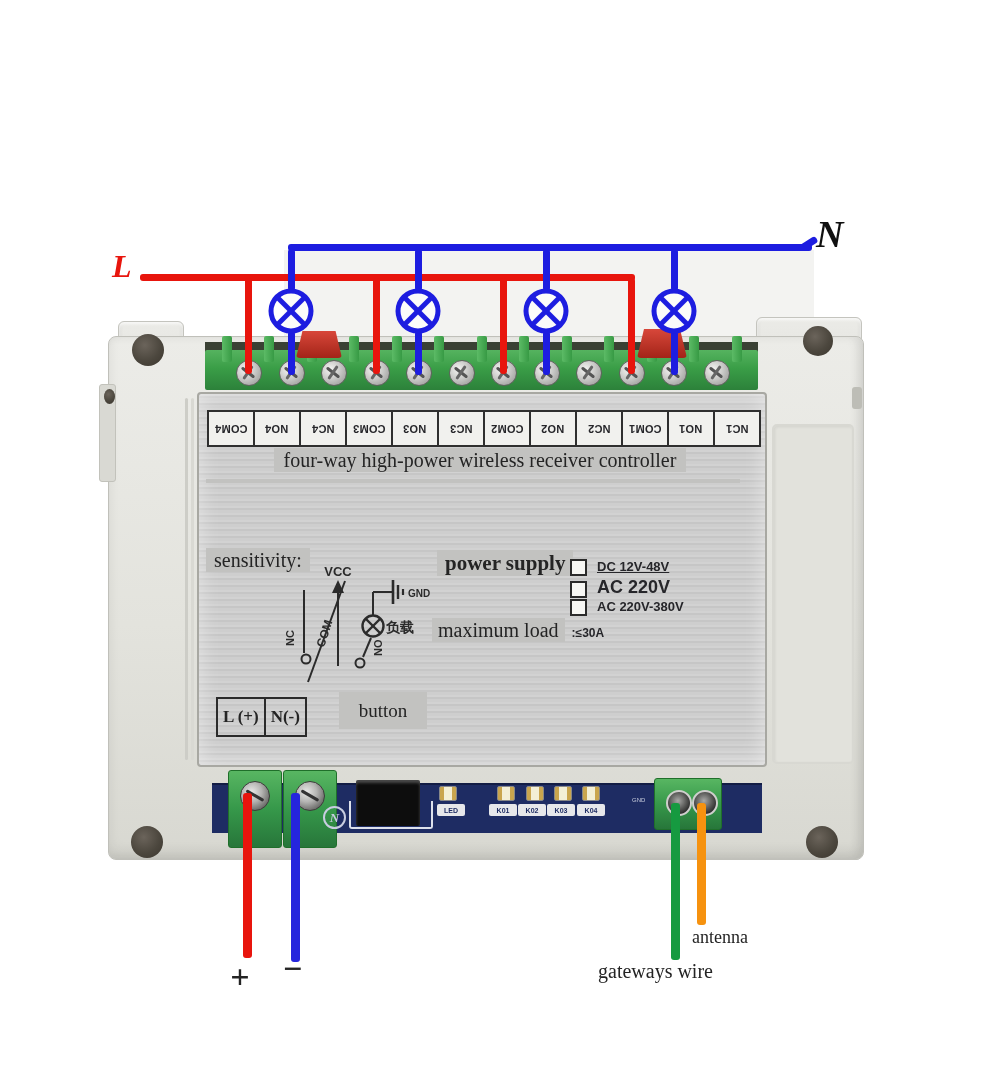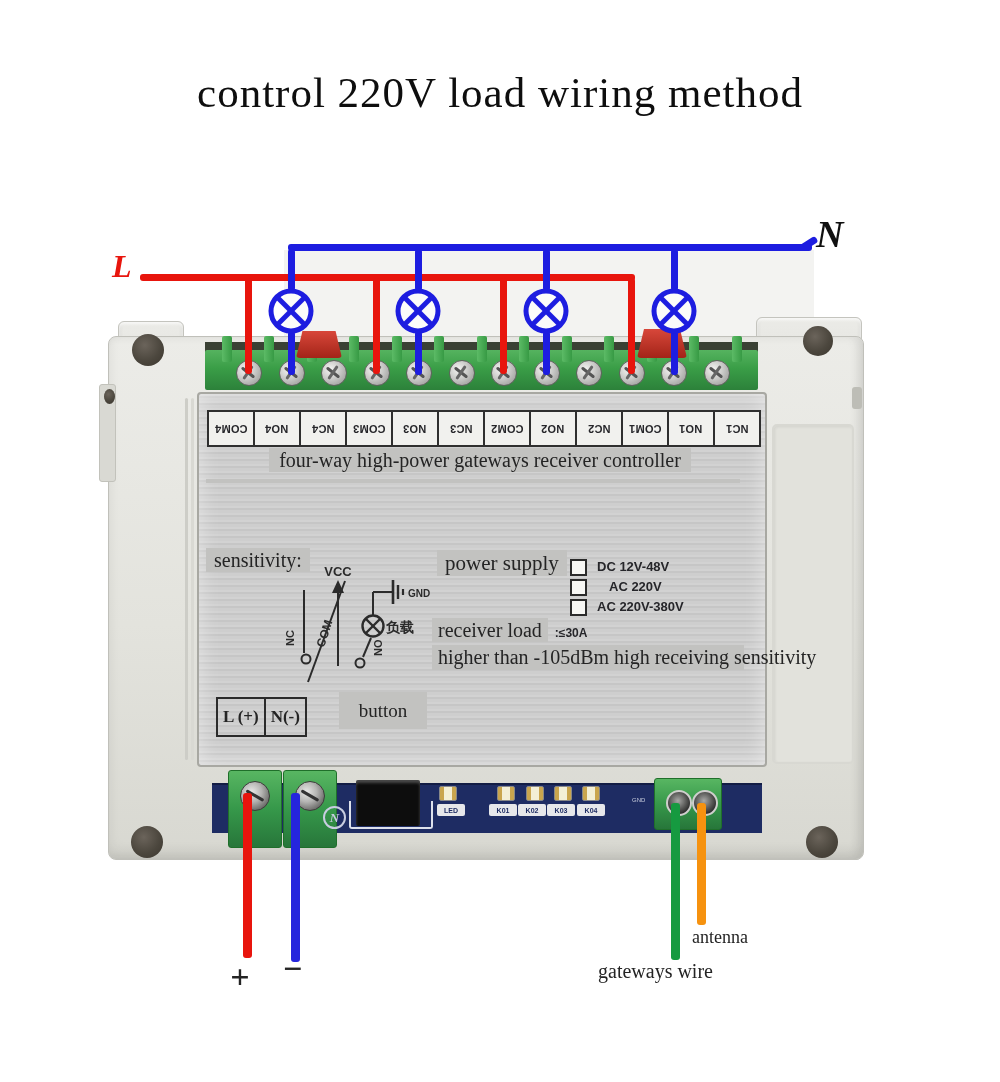--- a/index.html
+++ b/index.html
@@ -70,21 +70,20 @@
     display:flex;align-items:center;justify-content:center;}
   .nlogo{position:absolute;left:323px;top:806px;width:19px;height:19px;border:2px solid #c8cde0;
     border-radius:50%;color:#c8cde0;font-family:"Liberation Serif",serif;font-style:italic;
     font-weight:bold;font-size:13px;display:flex;align-items:center;justify-content:center;}
 </style>
 </head>
 <body>
 
 <div id="stage">
 
-  <div class="abs" style="left:0;top:68px;width:1000px;text-align:center;font-size:43px;letter-spacing:1px;color:#0e0e0e;">control 220V load wiring method</div>
 
   <div class="abs" style="left:284px;top:250px;width:530px;height:92px;background:#f3f3f1;"></div>
 
   <div class="ear" style="left:118px;top:321px;width:64px;height:74px;"></div>
   <div class="ear" style="left:756px;top:317px;width:104px;height:86px;"></div>
   <div class="ear" style="left:118px;top:798px;width:66px;height:60px;"></div>
   <div class="ear" style="left:786px;top:798px;width:74px;height:60px;"></div>
   <div class="body-shell"></div>
   <div class="hole" style="left:132px;top:334px;width:32px;height:32px;"></div>
   <div class="hole" style="left:803px;top:326px;width:30px;height:30px;"></div>
@@ -236,21 +235,21 @@
       </div>
     <div class="tcell">
         <span>NO1</span>
       </div>
     <div class="tcell">
         <span>NC1</span>
       </div>
   </div>
 
   <div class="abs sertext" style="left:200px;top:449px;width:560px;text-align:center;font-size:20px;">
-    <span class="hl" style="padding:1px 10px;">four-way high-power gateways receiver controller</span>
+    <span class="hl" style="padding:1px 10px;">four-way high-power wireless receiver controller</span>
   </div>
   <div class="abs sertext hl" style="left:206px;top:479px;width:534px;text-align:center;font-size:20px;line-height:26px;padding:2px 0;">
   </div>
 
   <div class="abs sertext" style="left:206px;top:549px;font-size:20px;">
     <span class="hl" style="padding:1px 8px;">sensitivity:</span>
   </div>
 
   <svg class="abs" style="left:282px;top:556px;" width="164" height="152" viewBox="0 0 164 152">
     <g stroke="#2b2b2b" stroke-width="2" fill="none">
@@ -272,42 +271,41 @@
     </g>
     <text x="56" y="20" text-anchor="middle" font-family="Liberation Sans,sans-serif" font-weight="bold" font-size="13" fill="#2b2b2b">VCC</text>
     <text x="126" y="41" font-family="Liberation Sans,sans-serif" font-weight="bold" font-size="10" fill="#2b2b2b">GND</text>
     <text transform="translate(12,90) rotate(-90)" font-family="Liberation Sans,sans-serif" font-weight="bold" font-size="11" fill="#2b2b2b">NC</text>
     <text transform="translate(42,92) rotate(-72)" font-family="Liberation Sans,sans-serif" font-weight="bold" font-size="12" fill="#2b2b2b">COM</text>
     <text transform="translate(100,100) rotate(-90)" font-family="Liberation Sans,sans-serif" font-weight="bold" font-size="11" fill="#2b2b2b">NO</text>
     <text x="104" y="76" font-family="Liberation Sans,sans-serif" font-weight="bold" font-size="14" fill="#2b2b2b">负载</text>
   </svg>
 
   <div class="abs sertext" style="left:437px;top:551px;font-size:21px;">
-    <span class="hl" style="padding:1px 8px;">power supply</span>
+    <span class="hl" style="padding:1px 8px;font-weight:bold;">power supply</span>
   </div>
   <div class="abs" style="left:570px;top:557px;">
     <div style="height:20px;">
       <span class="chk"></span>
-      <span class="boldsans" style="font-size:13px;margin-left:6px;">DC 12V-48V</span>
+      <span class="boldsans" style="font-size:13px;margin-left:6px;text-decoration:underline;">DC 12V-48V</span>
     </div>
     <div style="height:20px;">
       <span class="chk"></span>
-      <span class="boldsans" style="font-size:13px;margin-left:18px;">AC 220V</span>
+      <span class="boldsans" style="font-size:18px;margin-left:6px;">AC 220V</span>
     </div>
     <div style="height:20px;">
       <span class="chk"></span>
       <span class="boldsans" style="font-size:13px;margin-left:6px;">AC 220V-380V</span>
     </div>
   </div>
 
   <div class="abs" style="left:432px;top:619px;">
-    <span class="sertext hl" style="font-size:20px;padding:1px 6px;">receiver load</span>
+    <span class="sertext hl" style="font-size:20px;padding:1px 6px;">maximum load</span>
     <span class="boldsans" style="font-size:12px;margin-left:3px;">:≤30A</span>
   </div>
-  <div class="abs sertext" style="left:432px;top:645px;font-size:20px;padding:1px 6px;background:linear-gradient(90deg,#c2c2c0 0 80%,rgba(194,194,192,0) 80%);">higher than -105dBm high receiving sensitivity</div>
 
   <div class="lnbox">
     <div class="lncell sertext">L (+)</div>
     <div class="lncell sertext">N(-)</div>
   </div>
   <div class="abs sertext hl" style="left:339px;top:692px;width:88px;height:37px;font-size:19px;display:flex;align-items:center;justify-content:center;">button</div>
 
   <div class="pcb"></div>
   <div class="gblock" style="left:228px;top:770px;width:52px;height:76px;"></div>
   <div class="gblock" style="left:283px;top:770px;width:52px;height:76px;"></div>

